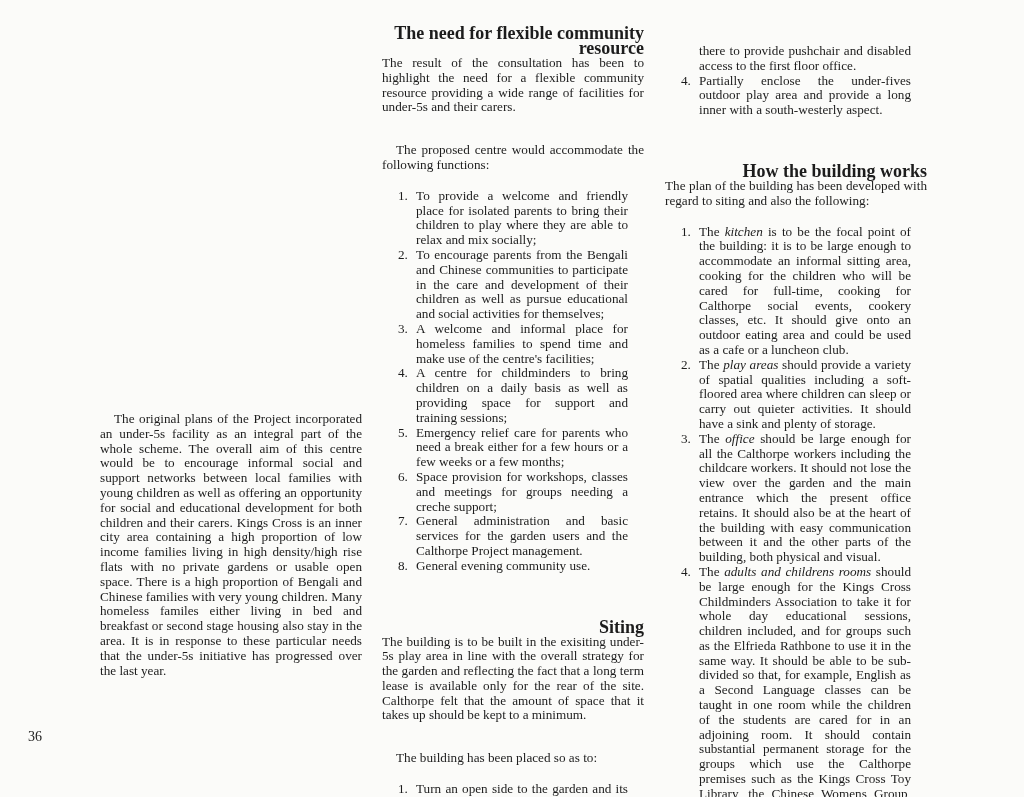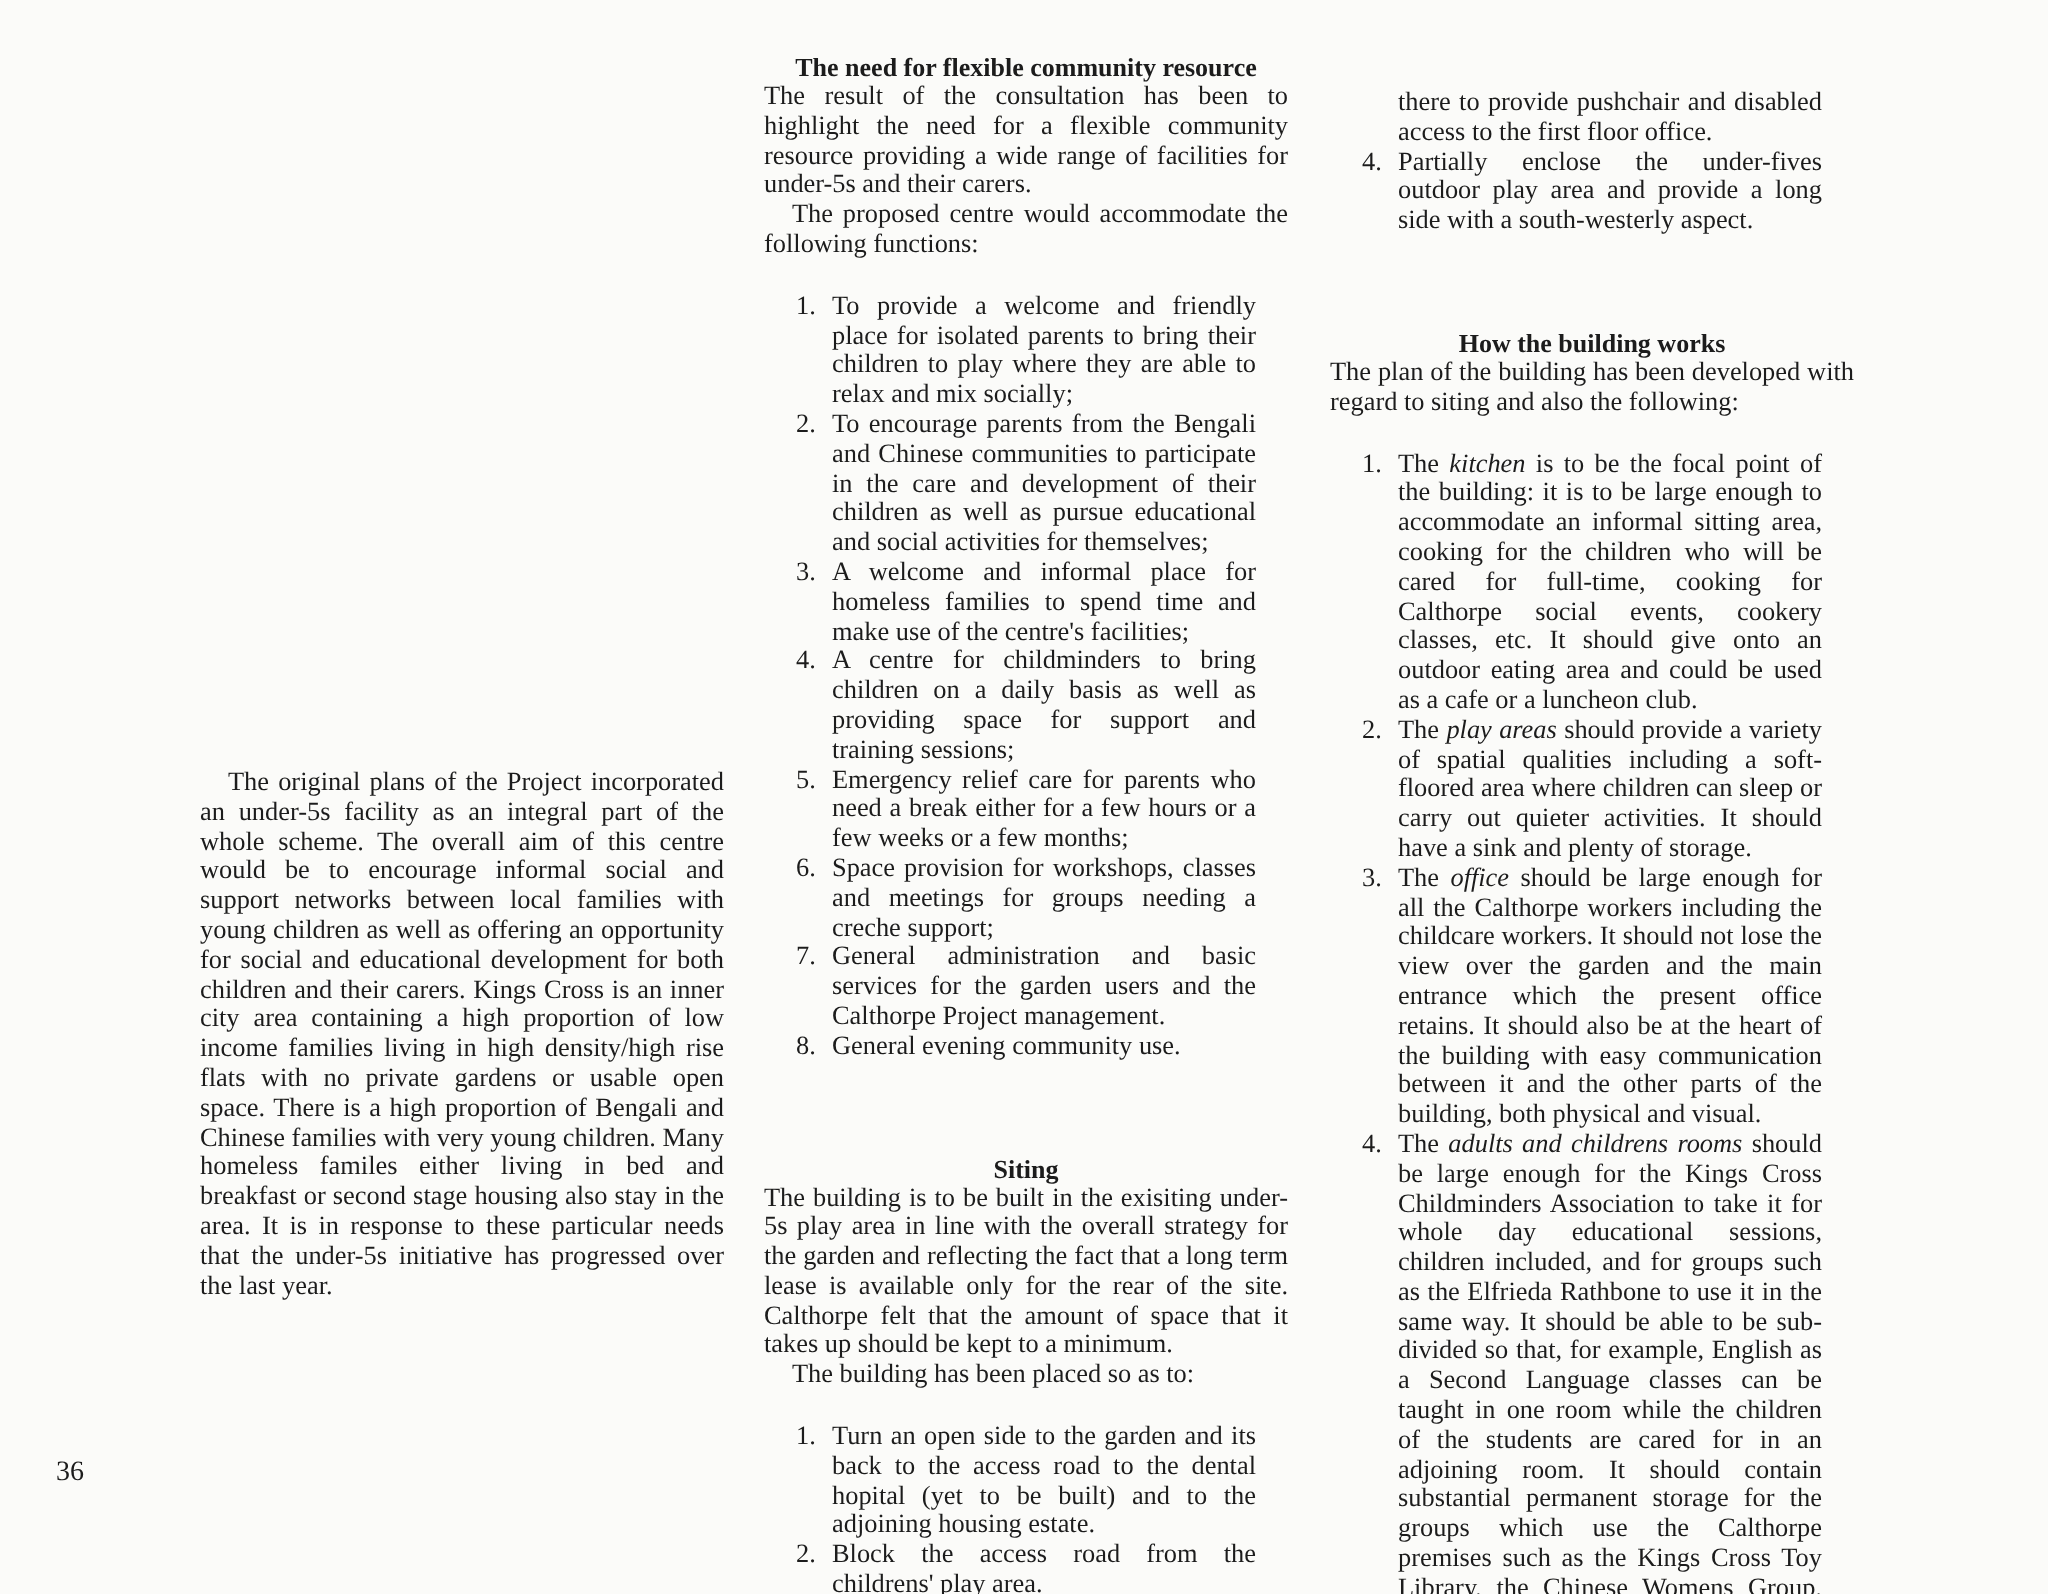--- a/index.html
+++ b/index.html
@@ -22,23 +22,23 @@
   .col-3 { left: 665px; }
   .kicker {
     font-size: 21px; line-height: 22px; font-weight: normal; margin: 0 0 18px 0;
     text-align: left;
   }
   .title {
     font-size: 32px; line-height: 32px; font-weight: normal; margin: 0; text-align: left;
   }
   .intro { position: absolute; top: 358px; left: 0; width: 262px; }
   p { margin: 0; }
-  p.indent { text-indent: 14px; }
+  p.indent { text-indent: 14px; margin-top: 28px; }
   .section-heading {
-    font-size: 13px; font-weight: bold; margin: 0; line-height: 15px; text-align: center;
+    font-size: 18px; font-weight: bold; margin: 0; line-height: 15px; text-align: right;
     font-family: "Liberation Serif", serif;
   }
   ol { margin: 16px; padding: 0; list-style: none; }
   ol li { position: relative; padding-left: 18px; }
   ol li .num { position: absolute; left: 0; top: 0; }
   .gap-big { height: 30px; }
   em { font-style: italic; }
 </style>
 </head>
 <body>
@@ -72,21 +72,21 @@
   <ol>
     <li><span class="num">1.</span><span>Turn an open side to the garden and its back to the access road to the dental hopital (yet to be built) and to the adjoining housing estate.</span></li>
     <li><span class="num">2.</span><span>Block the access road from the childrens' play area.</span></li>
     <li><span class="num">3.</span><span>Make use of the mound which is already</span></li>
   </ol>
 </div>
 
 <div class="col col-3" style="top:28px;">
   <ol>
     <li style="padding-left:18px;"><span id="cont3">there to provide pushchair and disabled access to the first floor office.</span></li>
-    <li><span class="num">4.</span><span>Partially enclose the under-fives outdoor play area and provide a long side with a south-westerly aspect.</span></li>
+    <li><span class="num">4.</span><span>Partially enclose the under-fives outdoor play area and provide a long inner with a south-westerly aspect.</span></li>
   </ol>
   <div class="gap-big"></div>
   <h3 class="section-heading">How the building works</h3>
   <p>The plan of the building has been developed with regard to siting and also the following:</p>
   <ol>
     <li><span class="num">1.</span><span>The </span><em>kitchen</em><span> is to be the focal point of the building: it is to be large enough to accommodate an informal sitting area, cooking for the children who will be cared for full-time, cooking for Calthorpe social events, cookery classes, etc. It should give onto an outdoor eating area and could be used as a cafe or a luncheon club.</span></li>
     <li><span class="num">2.</span><span>The </span><em>play areas</em><span> should provide a variety of spatial qualities including a soft-floored area where children can sleep or carry out quieter activities. It should have a sink and plenty of storage.</span></li>
     <li><span class="num">3.</span><span>The </span><em>office</em><span> should be large enough for all the Calthorpe workers including the childcare workers. It should not lose the view over the garden and the main entrance which the present office retains. It should also be at the heart of the building with easy communication between it and the other parts of the building, both physical and visual.</span></li>
     <li><span class="num">4.</span><span>The </span><em>adults and childrens rooms</em><span> should be large enough for the Kings Cross Childminders Association to take it for whole day educational sessions, children included, and for groups such as the Elfrieda Rathbone to use it in the same way. It should be able to be sub-divided so that, for example, English as a Second Language classes can be taught in one room while the children of the students are cared for in an adjoining room. It should contain substantial permanent storage for the groups which use the Calthorpe premises such as the Kings Cross Toy Library, the Chinese Womens Group, Kings Cross Childminders etc, and for the furniture and toys which these groups own and use.</span></li>
     <li><span class="num">5.</span><span>The </span><em>external large</em><span> should be carefully</span></li>

